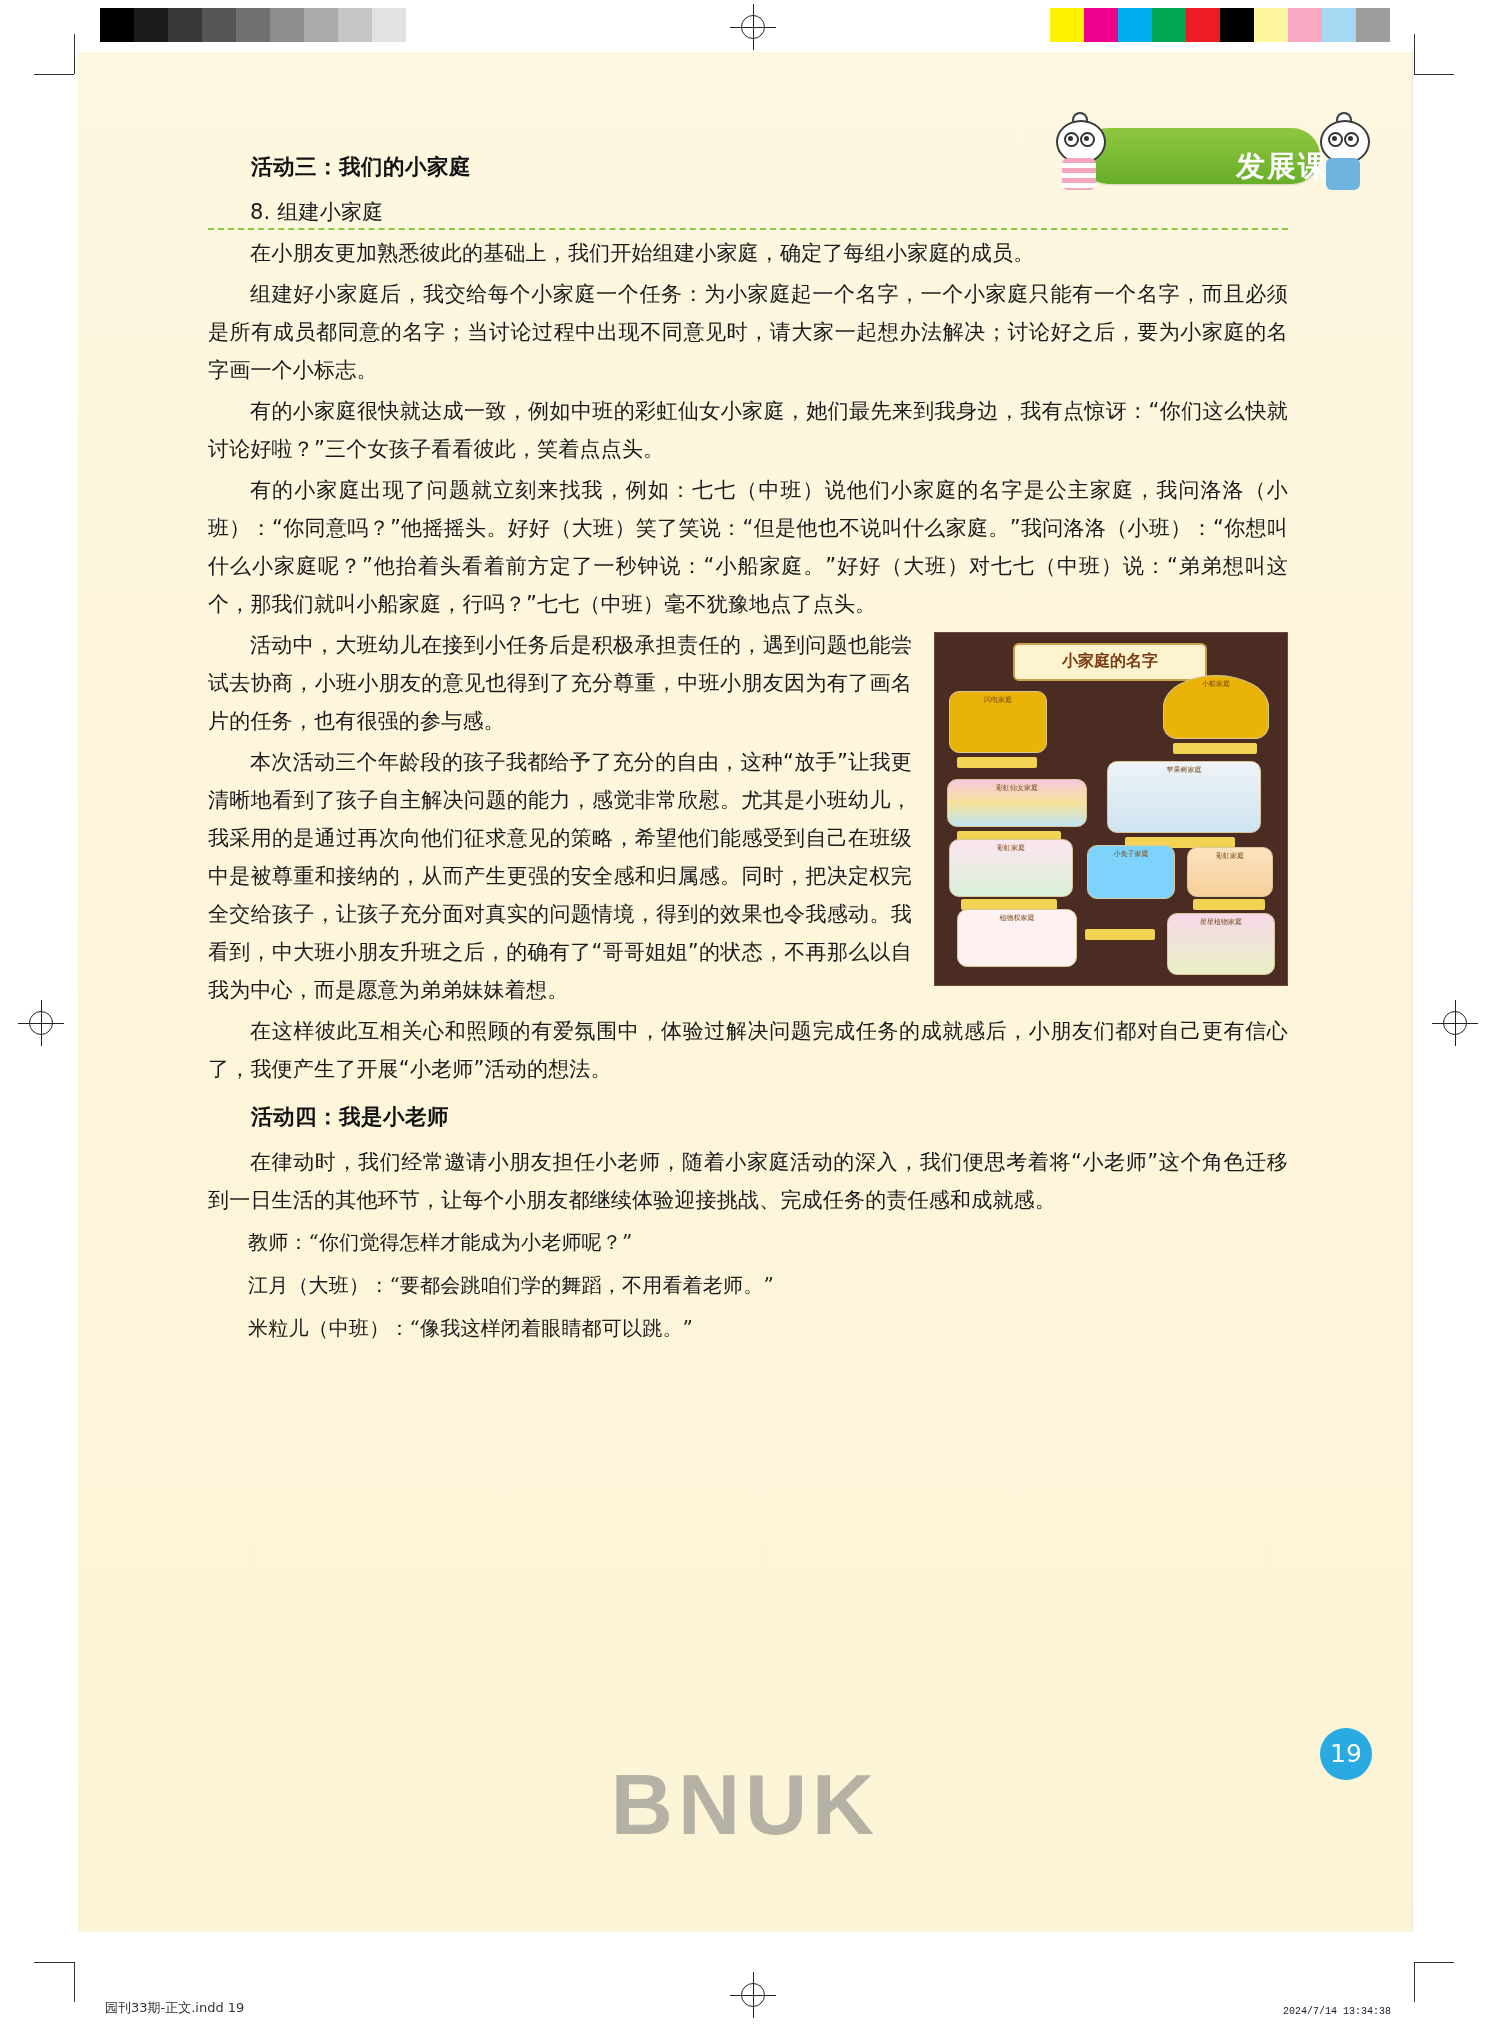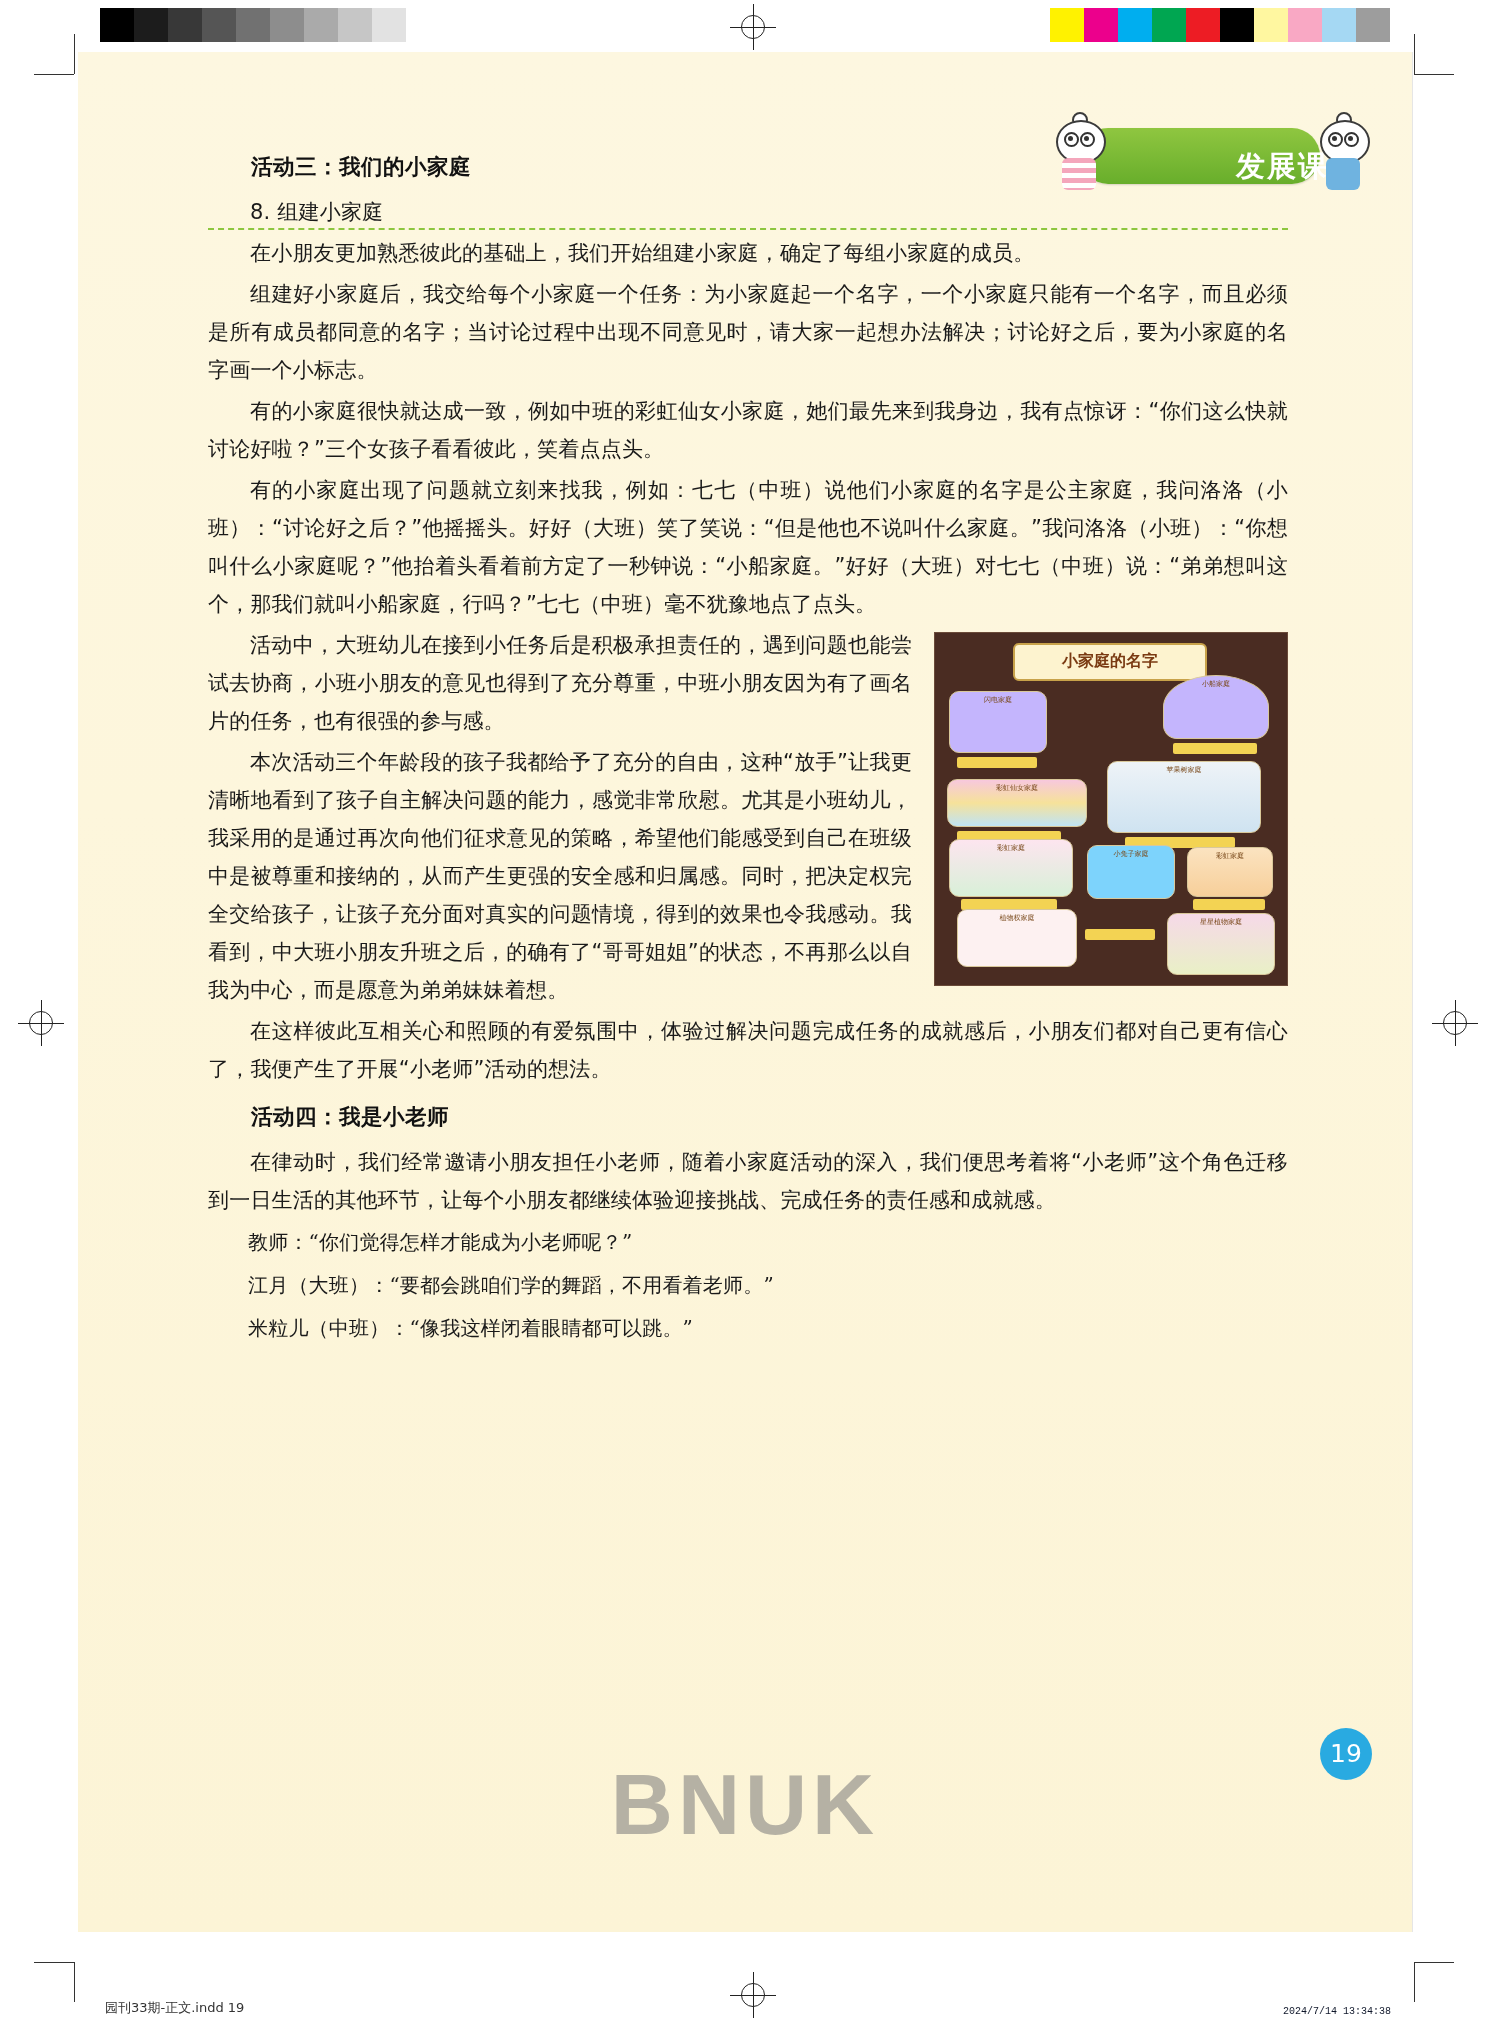--- a/index.html
+++ b/index.html
@@ -224,21 +224,21 @@
     border-radius: 6px;
     color: #7a3a12;
     font-size: 16px;
     font-weight: bold;
     text-align: center;
     line-height: 32px;
     font-family: "DejaVu Sans", sans-serif;
   }
   .photo .card {
     position: absolute;
-    background: #c4b5fd;
+    background: #eab308;
     border: 1px solid #d9c89a;
     border-radius: 10px;
     overflow: hidden;
   }
   .photo .tag {
     position: absolute;
     height: 11px;
     background: #f3d353;
     border-radius: 2px;
   }
@@ -394,21 +394,21 @@
     <div class="dash-rule"></div>
 
     <div class="content">
 
       <div class="ptitle">活动三：我们的小家庭</div>
 
       <div class="p">8. 组建小家庭</div>
       <div class="p">在小朋友更加熟悉彼此的基础上，我们开始组建小家庭，确定了每组小家庭的成员。</div>
       <div class="p">组建好小家庭后，我交给每个小家庭一个任务：为小家庭起一个名字，一个小家庭只能有一个名字，而且必须是所有成员都同意的名字；当讨论过程中出现不同意见时，请大家一起想办法解决；讨论好之后，要为小家庭的名字画一个小标志。</div>
       <div class="p">有的小家庭很快就达成一致，例如中班的彩虹仙女小家庭，她们最先来到我身边，我有点惊讶：“你们这么快就讨论好啦？”三个女孩子看看彼此，笑着点点头。</div>
-      <div class="p">有的小家庭出现了问题就立刻来找我，例如：七七（中班）说他们小家庭的名字是公主家庭，我问洛洛（小班）：“讨论好之后？”他摇摇头。好好（大班）笑了笑说：“但是他也不说叫什么家庭。”我问洛洛（小班）：“你想叫什么小家庭呢？”他抬着头看着前方定了一秒钟说：“小船家庭。”好好（大班）对七七（中班）说：“弟弟想叫这个，那我们就叫小船家庭，行吗？”七七（中班）毫不犹豫地点了点头。</div>
+      <div class="p">有的小家庭出现了问题就立刻来找我，例如：七七（中班）说他们小家庭的名字是公主家庭，我问洛洛（小班）：“你同意吗？”他摇摇头。好好（大班）笑了笑说：“但是他也不说叫什么家庭。”我问洛洛（小班）：“你想叫什么小家庭呢？”他抬着头看着前方定了一秒钟说：“小船家庭。”好好（大班）对七七（中班）说：“弟弟想叫这个，那我们就叫小船家庭，行吗？”七七（中班）毫不犹豫地点了点头。</div>
 
       <div class="photo">
         <div class="caption-card">小家庭的名字</div>
 
         <div class="card" style="left:14px; top:58px; width:96px; height:60px;">
           <div class="nm">闪电家庭</div>
         </div>
         <div class="tag" style="left:22px; top:124px; width:80px;"></div>
 
         <div class="card" style="left:228px; top:42px; width:104px; height:62px; border-radius:50% 50% 14px 14px;">

